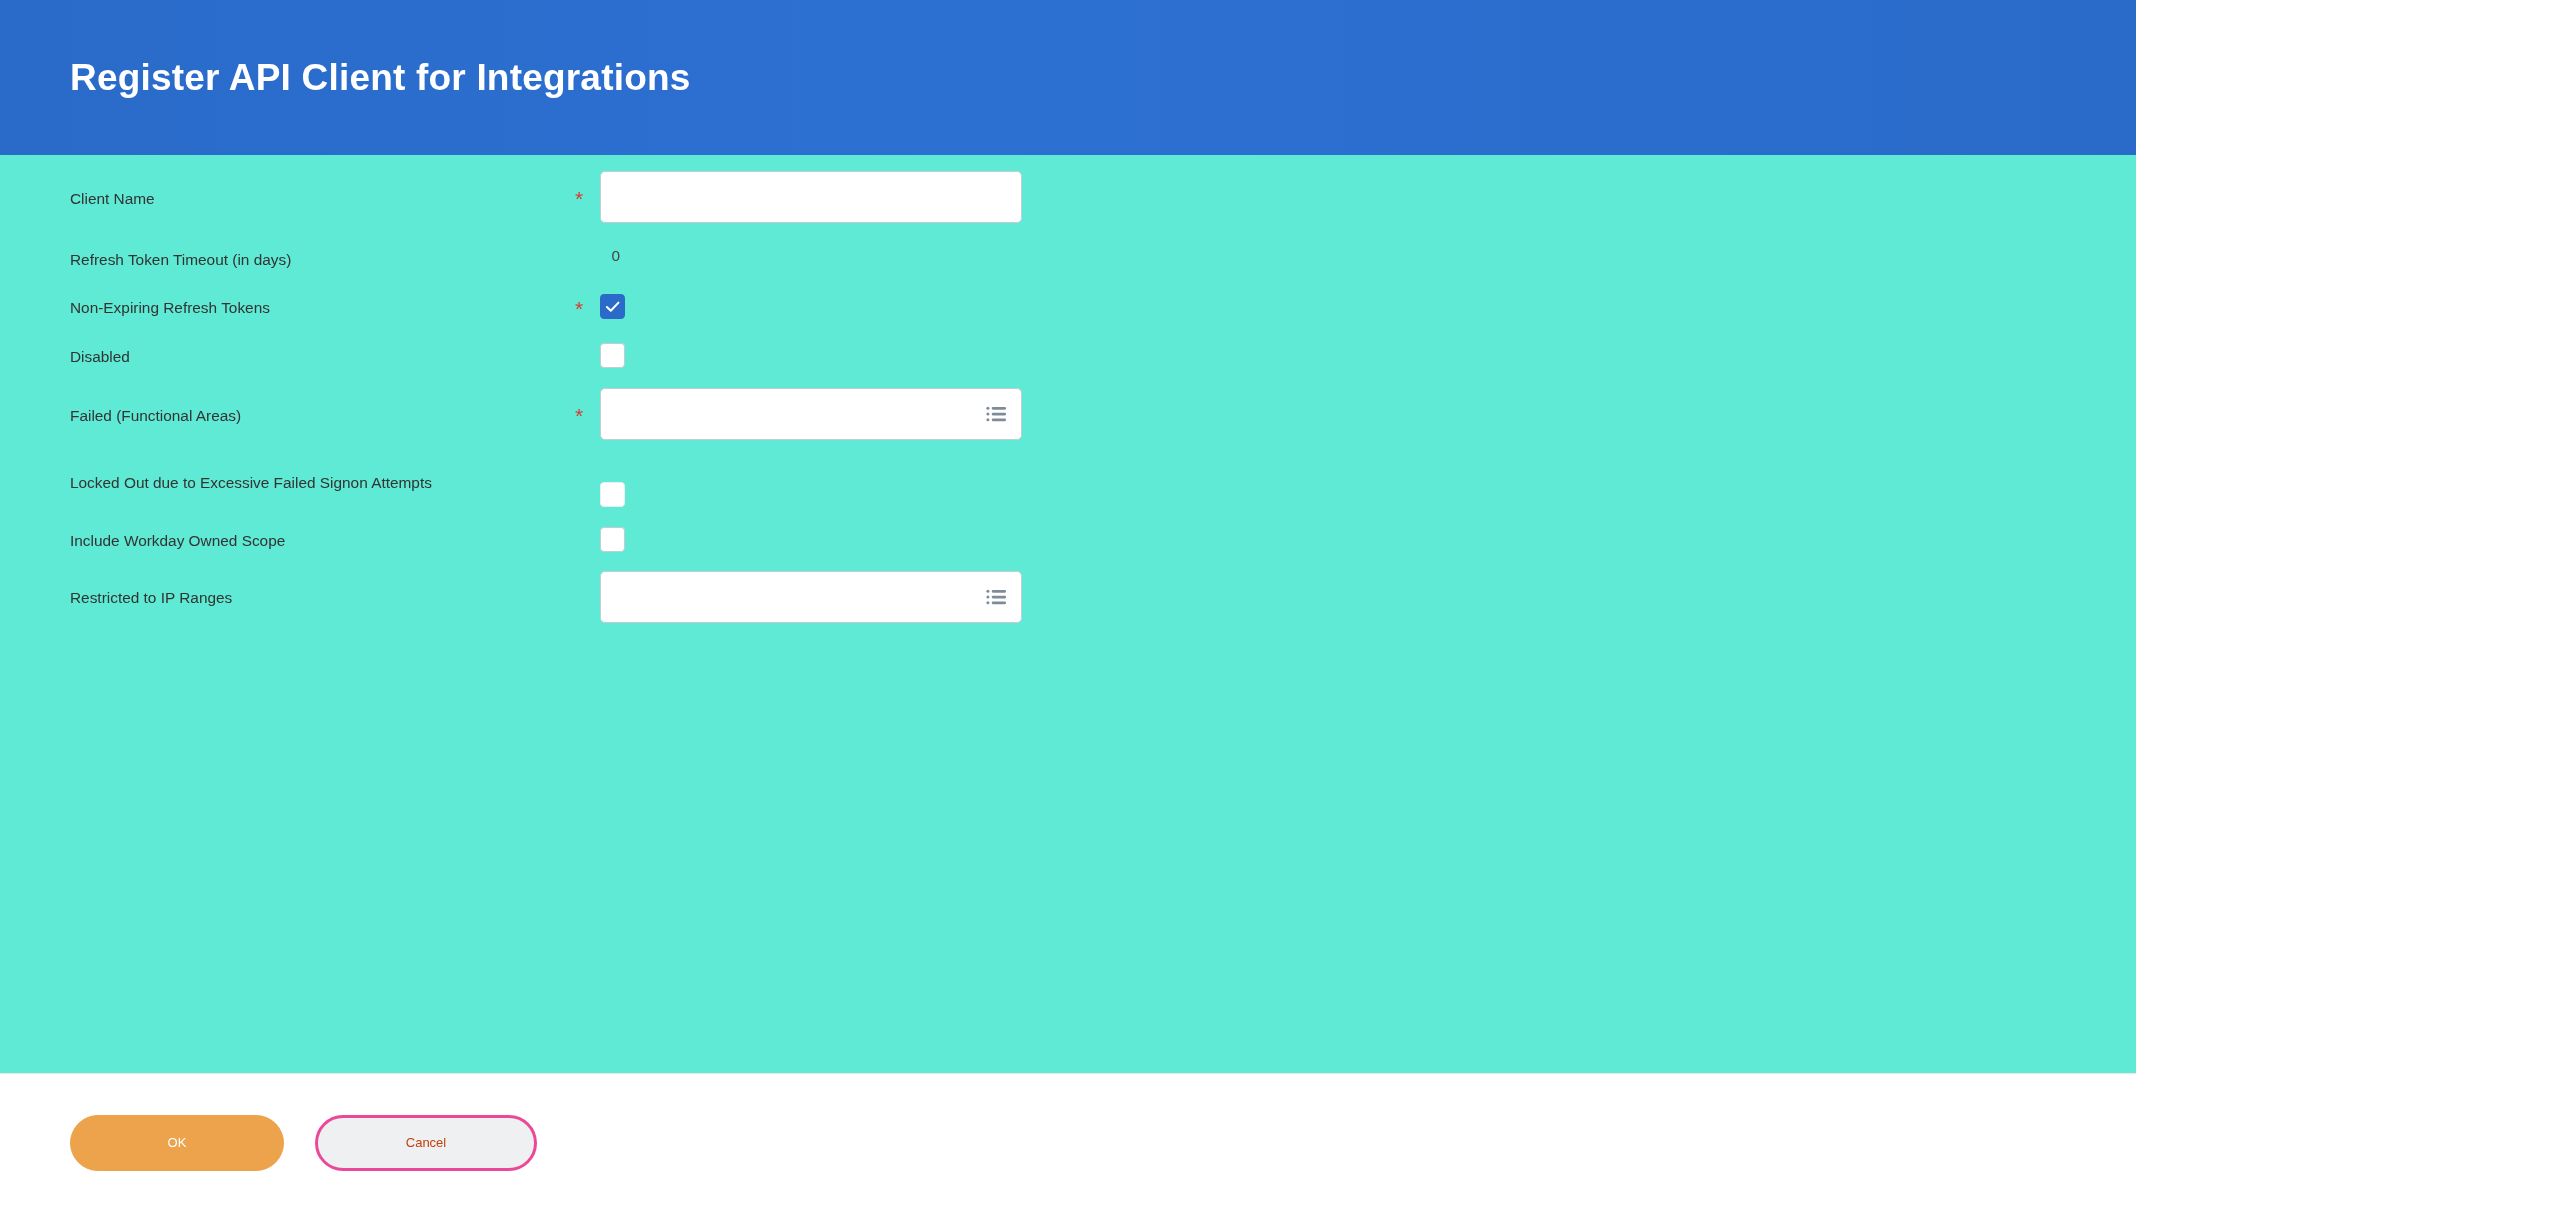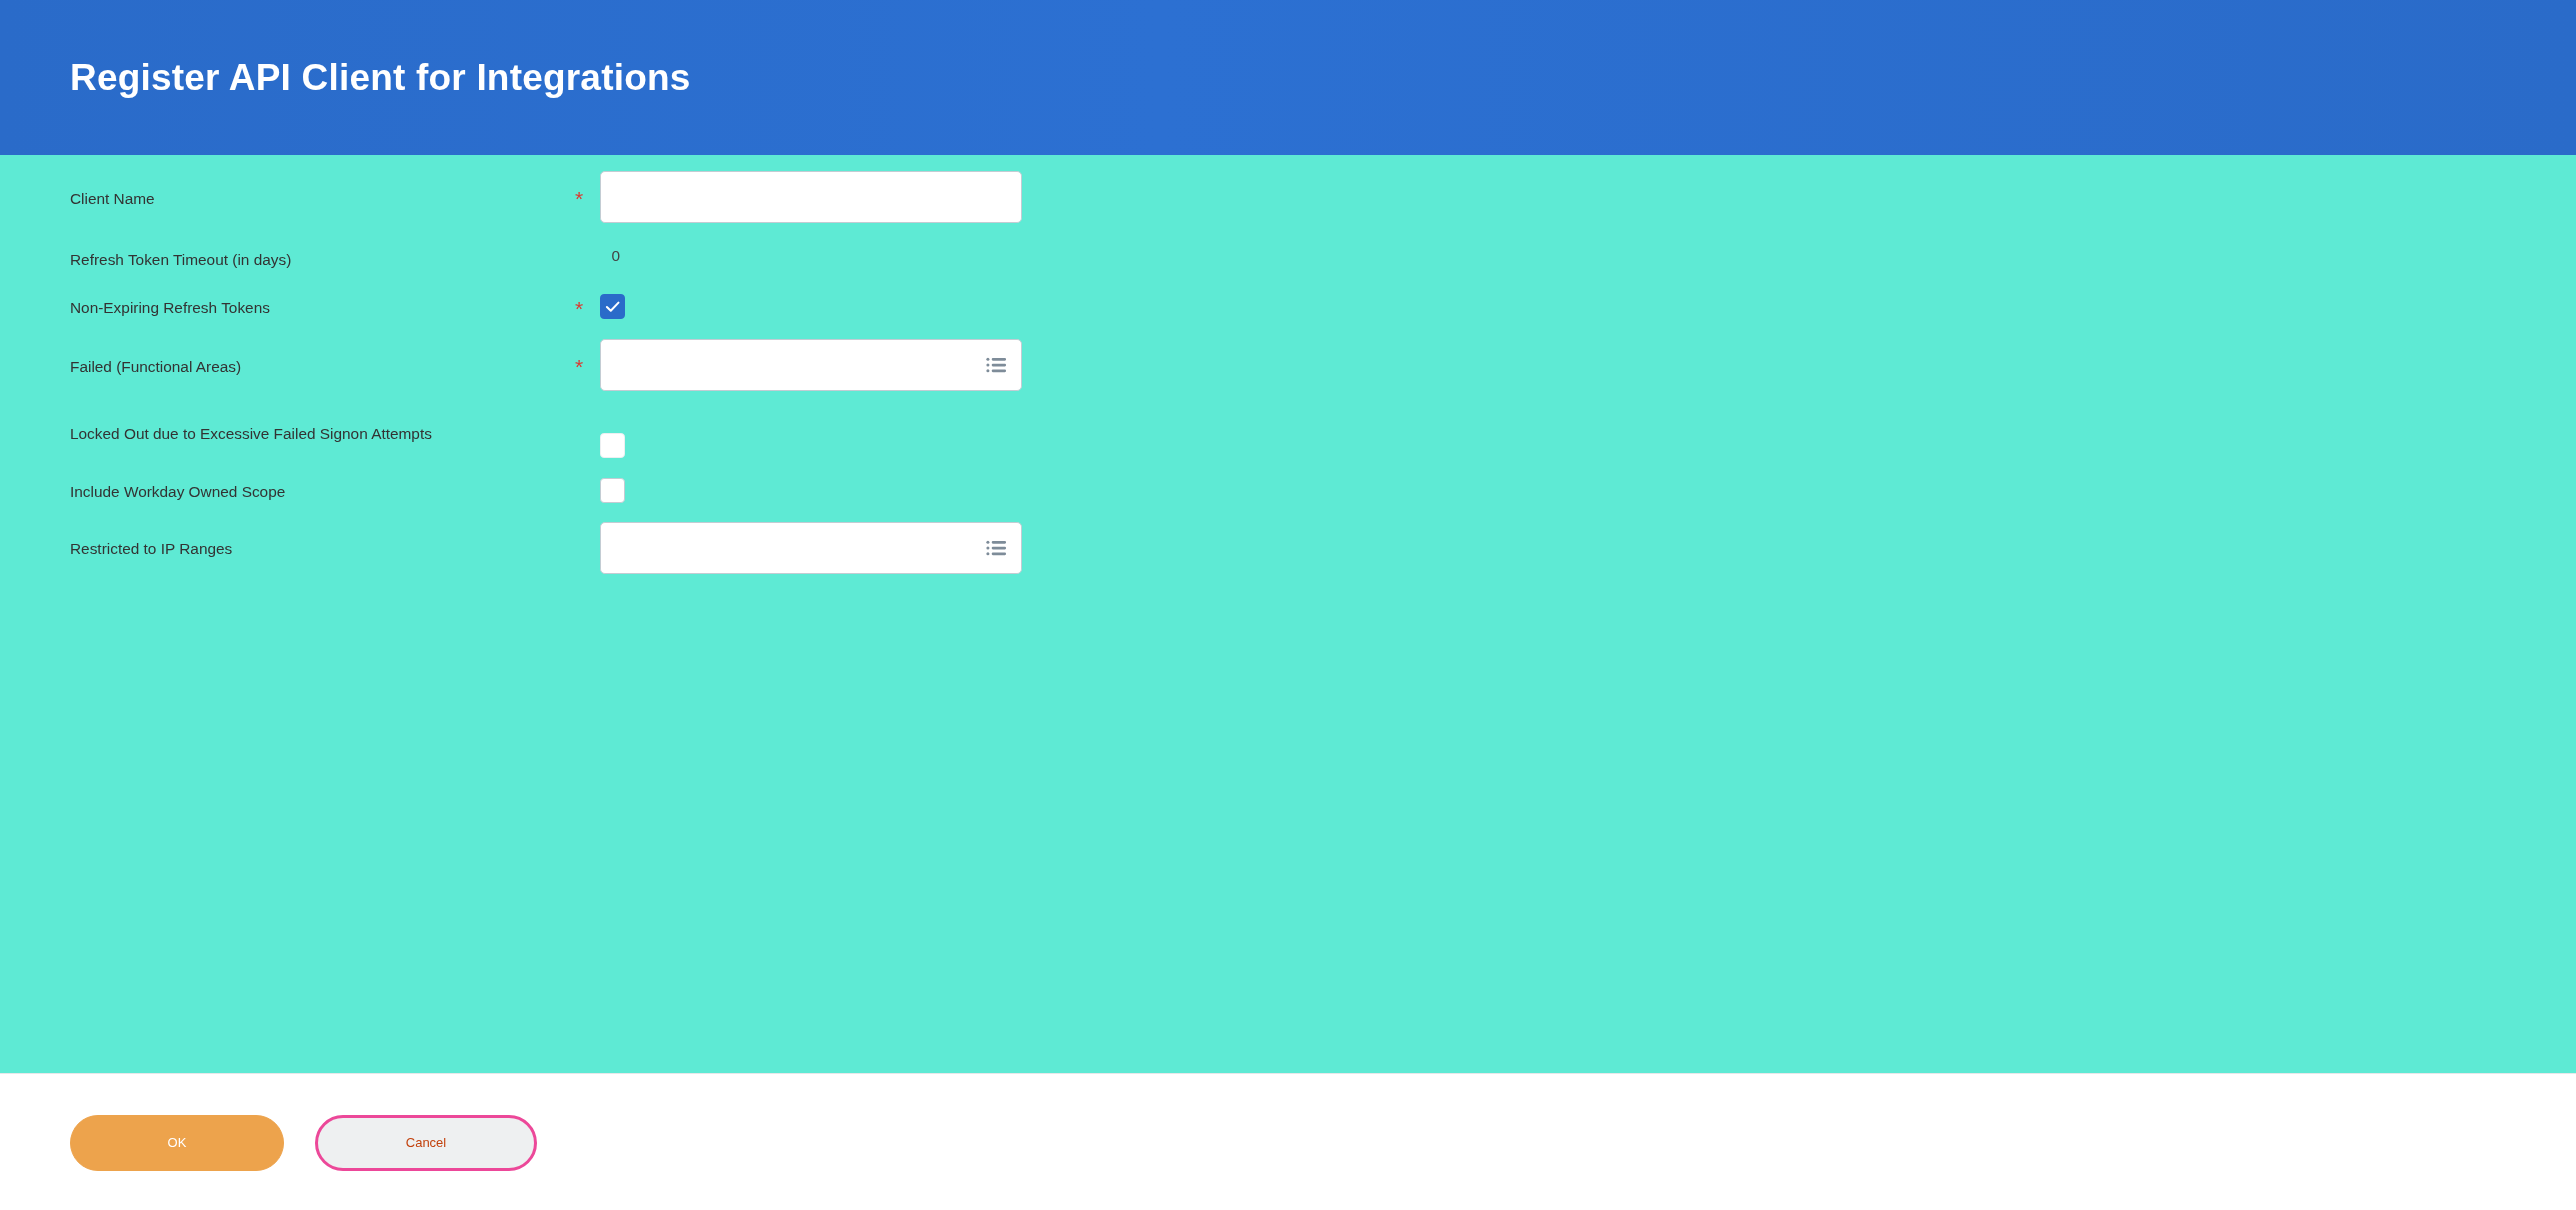--- a/index.html
+++ b/index.html
@@ -9,21 +9,21 @@
   body {
     width: 2576px;
     height: 1211px;
     background: #ffffff;
     font-family: "Liberation Sans", sans-serif;
     overflow: hidden;
   }
 
   .page {
     position: relative;
-    width: 2576px;
+    width: 2136px;
     height: 1211px;
     background: #ffffff;
     display: flex;
     flex-direction: column;
   }
 
   
   .header {
     height: 155px;
     background: linear-gradient(90deg, #2a6bc9 0%, #2c70d2 45%, #2a6bc9 100%);
@@ -219,20 +219,27 @@
       <div class="req-star" style="padding-top:5.8px;">*</div>
       <div class="control-area">
         <div class="checkbox checked">
           <svg class="check-mark" viewBox="0 0 18 18">
             <path d="M3 9.3 L7 13.2 L15 4.8" fill="none" stroke="#ffffff" stroke-width="2.1" stroke-linecap="round" stroke-linejoin="round"></path>
           </svg>
         </div>
       </div>
     </div>
 
+    <div class="form-row" style="margin-top:24px;">
+      <div class="row-label" style="padding-top:3.9px;">Disabled</div>
+      <div class="req-star empty">*</div>
+      <div class="control-area">
+        <div class="checkbox"></div>
+      </div>
+    </div>
 
     <div class="form-row" style="margin-top:20px;">
       <div class="row-label" style="padding-top:17.4px;">Failed (Functional Areas)</div>
       <div class="req-star" style="padding-top:19px;">*</div>
       <div class="control-area">
         <div class="prompt-input-wrap">
           <input class="text-input" type="text" value="" style="">
           <svg class="prompt-icon" viewBox="0 0 22 18">
             <circle cx="2" cy="3" r="1.6" fill="#7e8c99"></circle>
             <rect x="6" y="1.7" width="15" height="2.8" rx="1.2" fill="#7e8c99"></rect>

